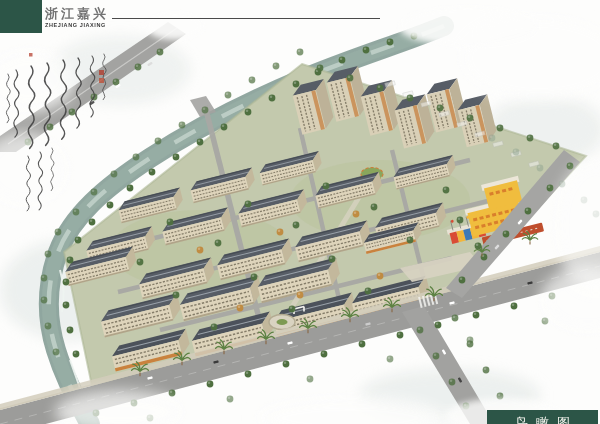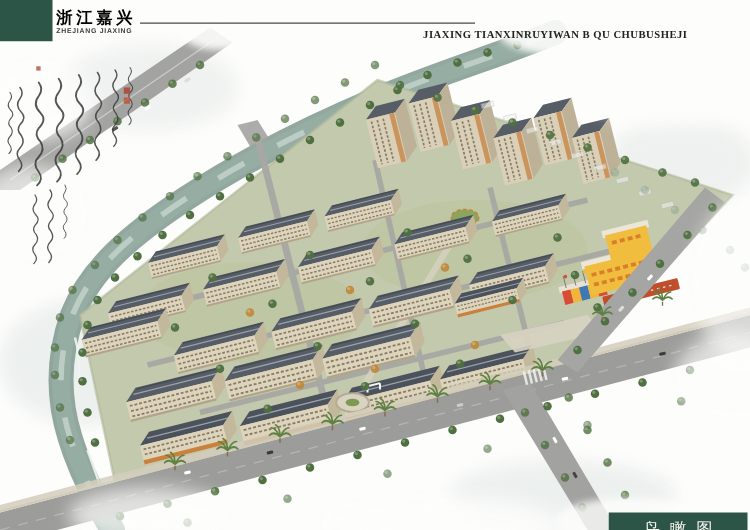--- a/index.html
+++ b/index.html
@@ -1,21 +1,21 @@
 <!DOCTYPE html>
 <html><head>
 <meta charset="utf-8">
 <style>
   html,body{margin:0;padding:0;background:#888;}
   .board{position:relative;width:600px;height:424px;background:#fdfdfc;overflow:hidden;
          font-family:"Liberation Sans","DejaVu Sans",sans-serif;}
   .scene{position:absolute;left:0;top:0;z-index:1;}
   .hdr{position:absolute;z-index:3;}
   .logo-block{left:0;top:0;width:42px;height:33px;background:#2c5547;}
-  .brand-cn{left:45px;top:5px;font-size:13px;font-weight:bold;letter-spacing:3px;color:#000000;
+  .brand-cn{left:45px;top:5px;font-size:13px;font-weight:bold;letter-spacing:3px;color:#737373;
             font-family:"Liberation Serif","DejaVu Serif",serif;}
   .brand-en{left:45px;top:22px;font-size:5.5px;letter-spacing:0.6px;color:#3a3a3a;font-weight:bold;}
   .hrule{left:112px;top:18px;width:268px;height:0;border-top:1px solid #4a4a4a;}
   .title-cn{right:53px;top:2px;font-size:12.5px;font-weight:bold;letter-spacing:0.5px;color:#151515;
             font-family:"Liberation Serif","DejaVu Serif",serif;}
   .title-en{right:50px;top:22px;font-size:8.5px;font-weight:bold;letter-spacing:0.4px;color:#222;
             font-family:"Liberation Serif","DejaVu Serif",serif;}
   .view-label{position:absolute;z-index:3;left:487px;top:398px;width:111px;height:26px;background:#2c5547;
             color:#f4f4ee;font-size:13px;letter-spacing:8px;text-indent:8px;text-align:center;line-height:25px;
             font-family:"Liberation Serif","DejaVu Serif",serif;}
@@ -433,16 +433,15 @@
         <rect x="99" y="78" width="5" height="5" fill="#c04a30" opacity="0.85"></rect>
         <rect x="29" y="53" width="3.5" height="3.5" fill="#b23726" opacity="0.8"></rect>
       </g>
     </g>
   </svg>
 
   <div class="hdr logo-block" style="background-color: rgb(44, 85, 71);"></div>
   <div class="hdr brand-cn">浙江嘉兴</div>
   <div class="hdr brand-en">ZHEJIANG JIAXING</div>
   <div class="hdr hrule"></div>
-  <div class="hdr title-en">JIAXING TIANXINRUYIWAN B QU CHUBUSHEJI</div>
 
   <div class="view-label" style="background-color: rgb(44, 85, 71); margin-top: 12px;">鸟瞰图</div>
 </div>
 
 </body></html>

